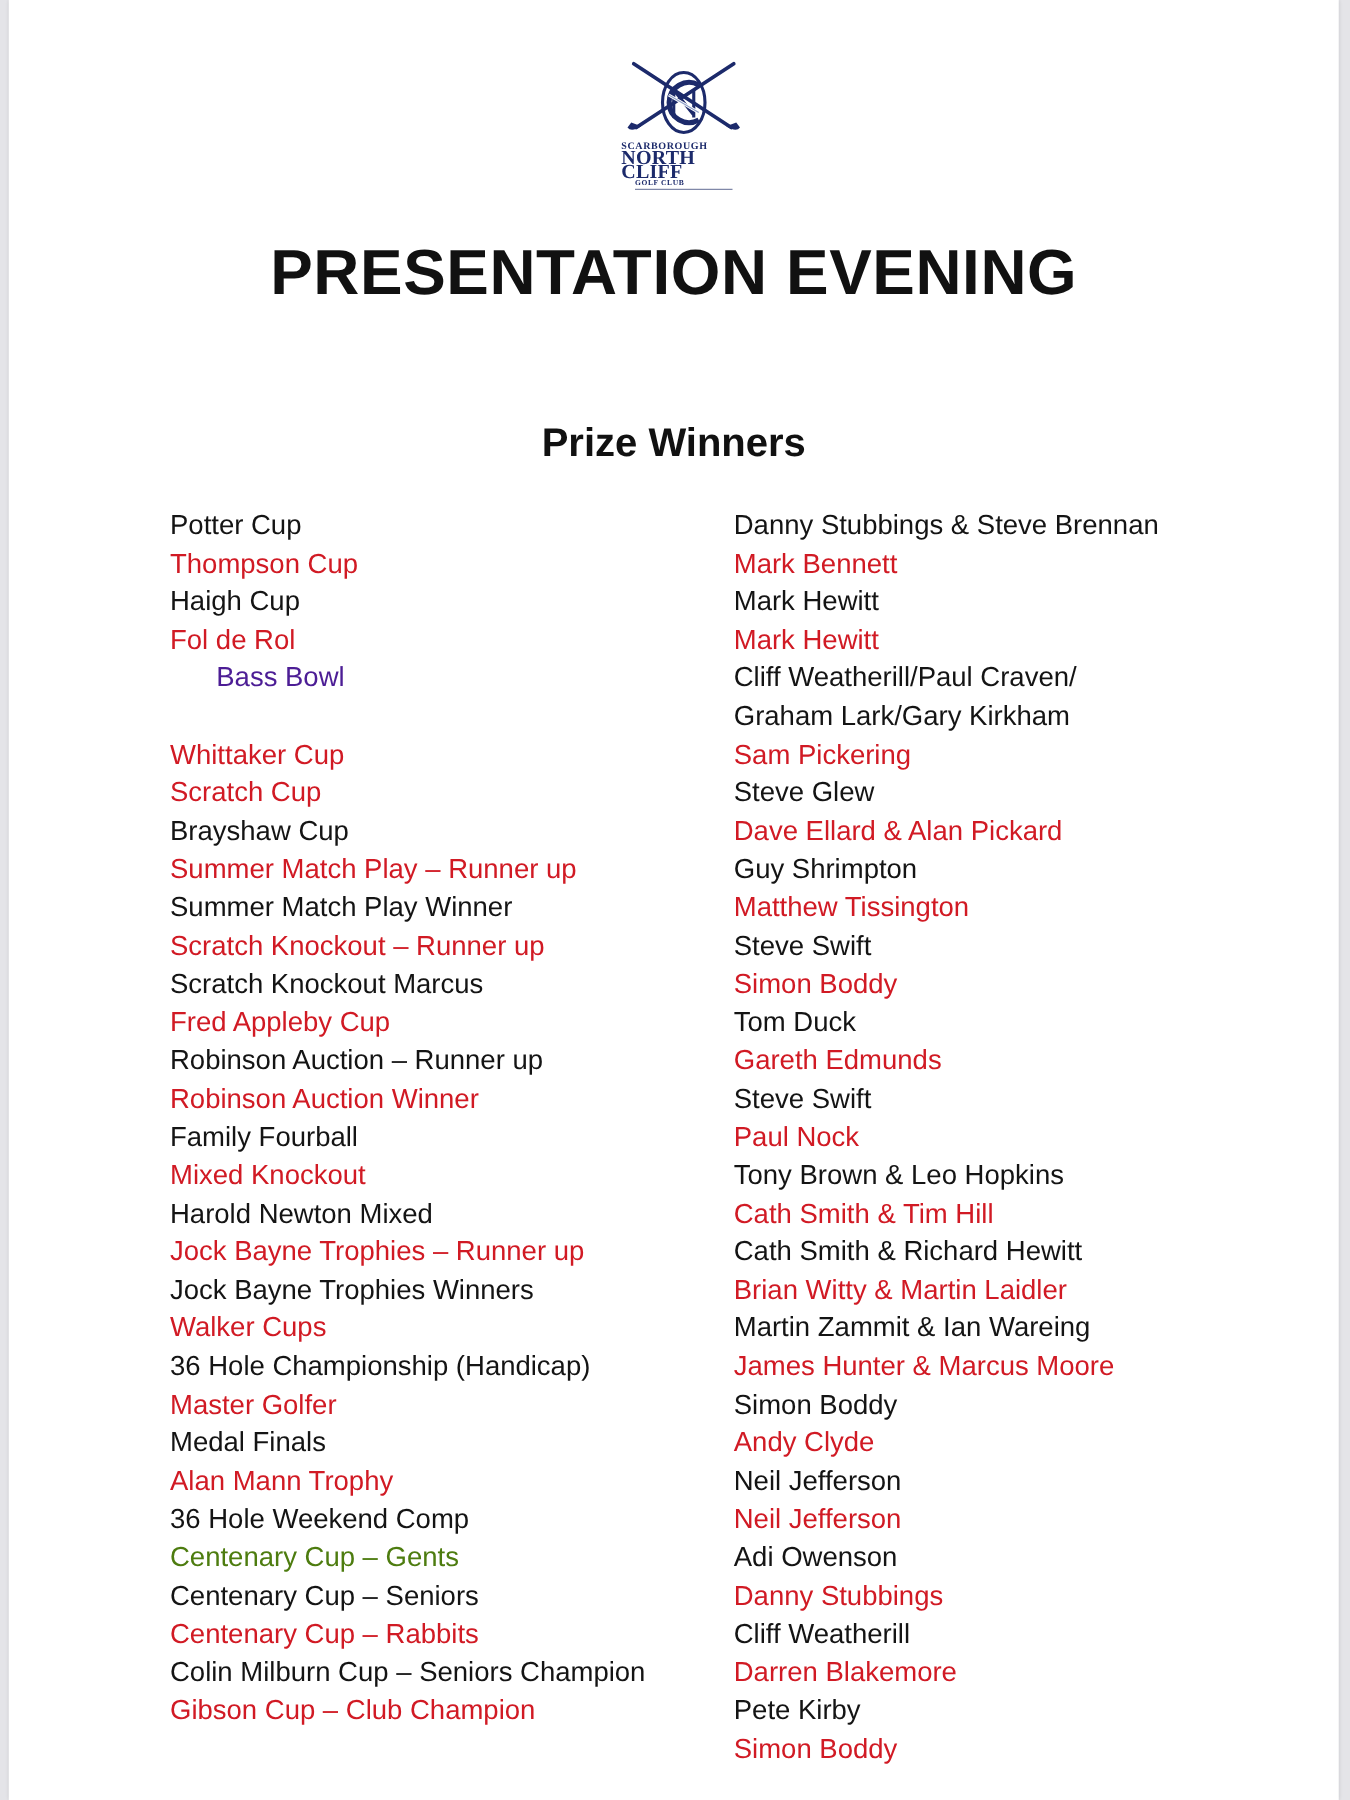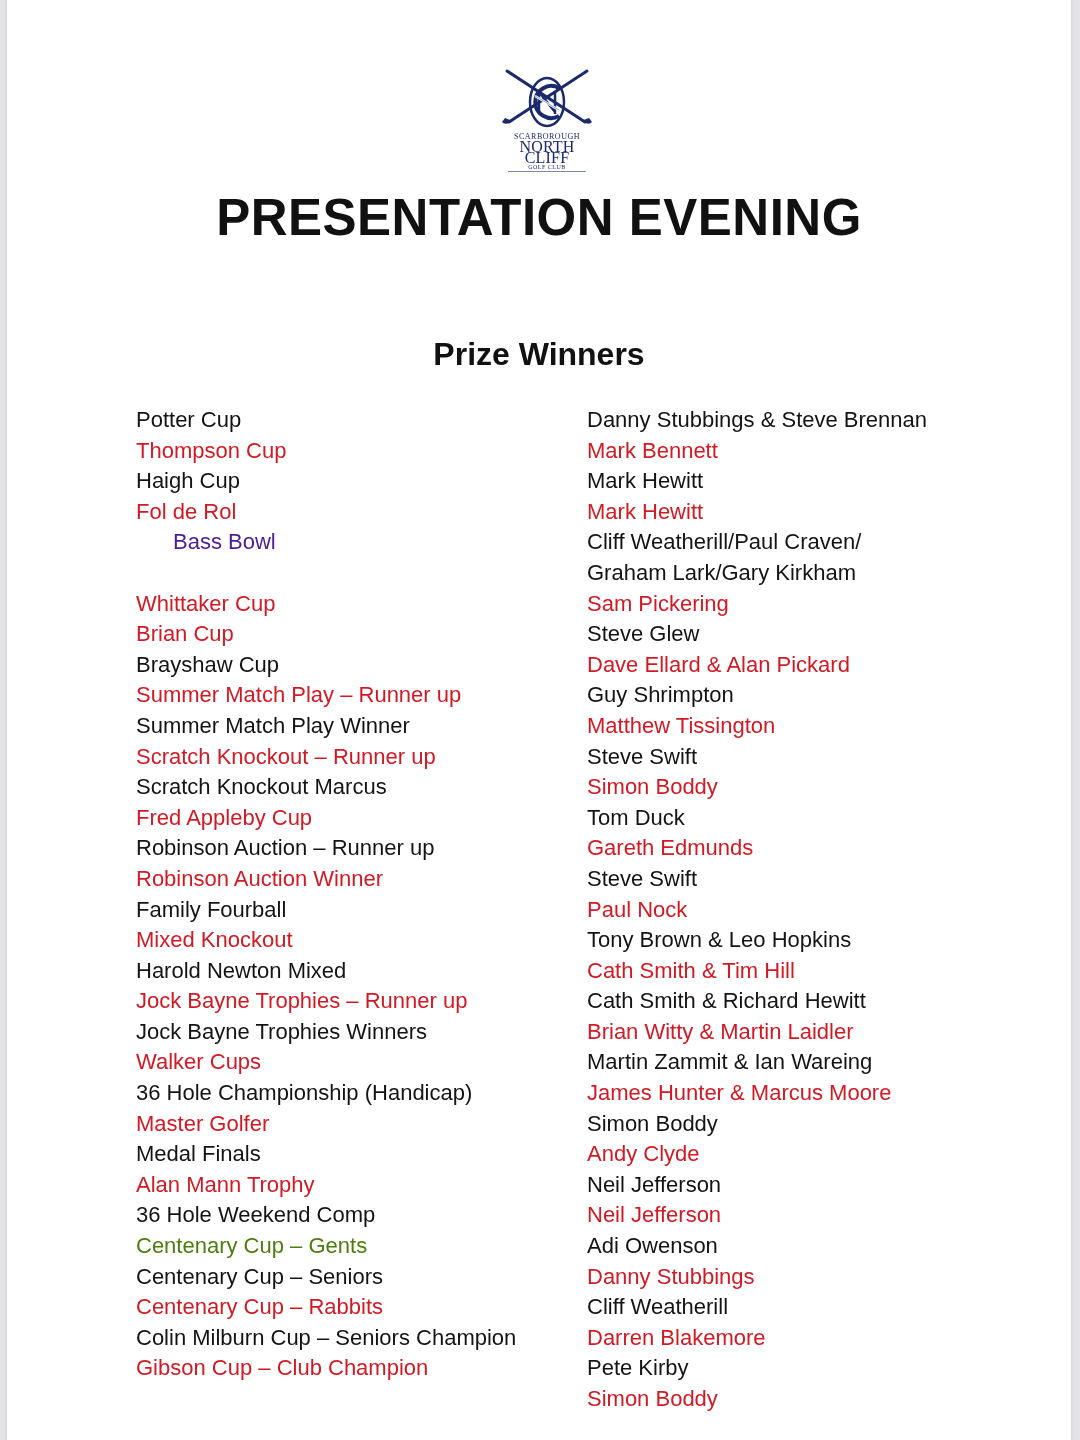--- a/index.html
+++ b/index.html
@@ -8,22 +8,23 @@
       background: #e4e4e8;
       font-family: "Liberation Sans", "DejaVu Sans", sans-serif;
       position: relative;
     }
     .page {
       position: absolute; left: 7px; top: 0; width: 1064px; height: 1440px;
       background: #ffffff;
       box-shadow: 0 0 3px rgba(0,0,0,0.12);
     }
     .logo {
-      position: absolute; left: 490px; top: 66px; width: 100px; height: 110px;
-      text-align: center;
+      position: absolute; left: 490px; top: 46px; width: 100px; height: 110px;
+      text-align: left;
+      font-weight: bold;
     }
     .logo svg { display: block; margin: 0 auto; }
     .logo-line1 {
       font-family: "Liberation Serif", "DejaVu Serif", serif;
       font-size: 8px; letter-spacing: 0.5px; color: #1c2a6b; line-height: 9px;
       margin-top: 0px;
     }
     .logo-line2 {
       font-family: "Liberation Serif", "DejaVu Serif", serif;
       font-size: 16px; color: #1c2a6b; line-height: 11px; letter-spacing: 0.2px;
@@ -88,21 +89,21 @@
   <div class="section">Prize Winners</div>
 
   <div class="col left">
     <div class="row black" style="color: rgb(20, 20, 20);">Potter Cup</div>
     <div class="row red" style="color: rgb(209, 26, 36);">Thompson Cup</div>
     <div class="row black" style="color: rgb(20, 20, 20);">Haigh Cup</div>
     <div class="row red" style="color: rgb(209, 26, 36);">Fol de Rol</div>
     <div class="row black" style="color: #4c1d95; margin-left: 37px;">Bass Bowl</div>
     <div class="row"></div>
     <div class="row red" style="color: rgb(209, 26, 36);">Whittaker Cup</div>
-    <div class="row red" style="color: rgb(209, 26, 36);">Brian Cup</div>
+    <div class="row red" style="color: rgb(209, 26, 36);">Scratch Cup</div>
     <div class="row black" style="color: rgb(20, 20, 20);">Brayshaw Cup</div>
     <div class="row red" style="color: rgb(209, 26, 36);">Summer Match Play – Runner up</div>
     <div class="row black" style="color: rgb(20, 20, 20);">Summer Match Play Winner</div>
     <div class="row red" style="color: rgb(209, 26, 36);">Scratch Knockout – Runner up</div>
     <div class="row black" style="color: rgb(20, 20, 20);">Scratch Knockout Marcus</div>
     <div class="row red" style="color: rgb(209, 26, 36);">Fred Appleby Cup</div>
     <div class="row black" style="color: rgb(20, 20, 20);">Robinson Auction – Runner up</div>
     <div class="row red" style="color: rgb(209, 26, 36);">Robinson Auction Winner</div>
     <div class="row black" style="color: rgb(20, 20, 20);">Family Fourball</div>
     <div class="row red" style="color: rgb(209, 26, 36);">Mixed Knockout</div>

